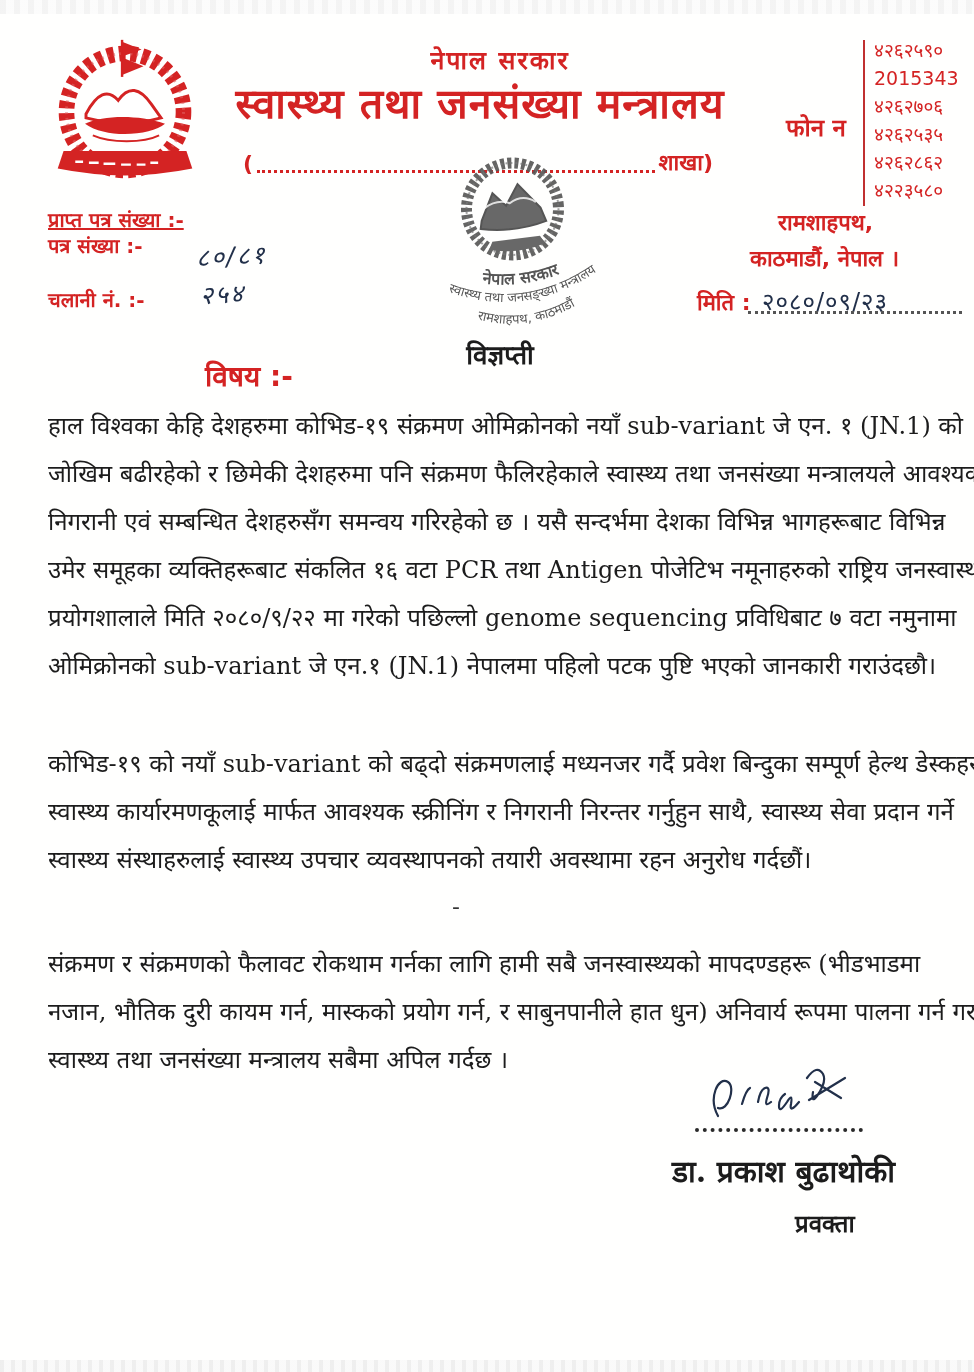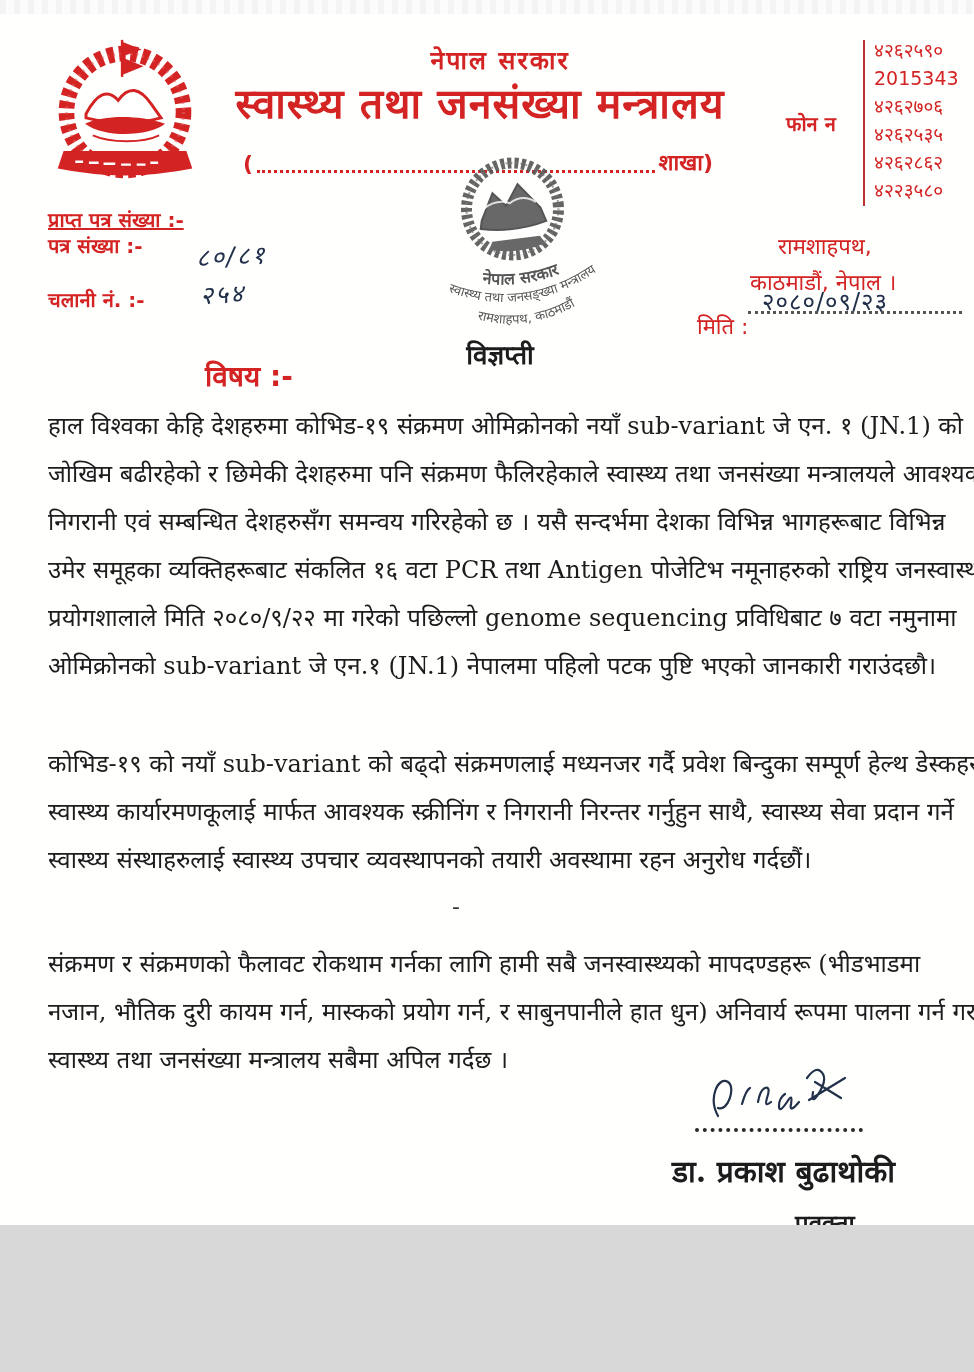--- a/index.html
+++ b/index.html
@@ -1,37 +1,37 @@
 <!DOCTYPE html>
 <html><head>
 <meta charset="utf-8">
 <style>
   html,body{margin:0;padding:0;background:#d8d8d8;}
   .page{
-    position:relative;width:974px;height:1225px;margin:0 auto;
+    position:relative;width:974px;height:1372px;margin:0 auto;
     background:#fffffe;overflow:hidden;
     font-family:"DejaVu Sans",sans-serif;color:#1c1c1c;
   }
   .abs{position:absolute;}
   .red{color:#d42323;}
   .ink{color:#22304a;}
   
   .gov-title{left:300px;top:42px;width:400px;text-align:center;font-size:25px;font-weight:bold;letter-spacing:2px;}
   .ministry-title{left:150px;top:74px;width:660px;text-align:center;font-size:41px;font-weight:bold;letter-spacing:1px;}
   .branch-row{left:243px;top:146px;width:470px;display:flex;align-items:flex-end;font-size:22px;font-weight:bold;}
   .branch-dots{flex:1;border-bottom:3px dotted #d42323;height:20px;margin:0 4px 3px 4px;}
-  .phone-label{left:786px;top:110px;font-size:20px;font-weight:bold;}
+  .phone-label{left:786px;top:110px;font-size:24px;font-weight:bold;}
   .phone-vline{left:863px;top:40px;width:2px;height:166px;background:#c03030;}
   .phone-list{left:874px;top:36px;width:96px;font-size:19px;font-weight:normal;line-height:28px;}
   .phone-list div{white-space:nowrap;}
   
   .ref{font-size:20px;font-weight:bold;white-space:nowrap;}
   .hand{font-size:25px;font-weight:normal;transform:rotate(-3deg);font-style:italic;letter-spacing:2px;}
   
-  .addr{font-size:22px;font-weight:normal;white-space:nowrap;margin-top:24px;}
+  .addr{font-size:22px;font-weight:bold;white-space:nowrap;}
   .date-dots{left:748px;top:311px;width:214px;border-bottom:3px dotted #555;height:0;}
   
   .serif{font-family:"DejaVu Serif","Liberation Serif",serif;}
   .notice-title{left:420px;top:336px;width:160px;text-align:center;font-size:26px;font-weight:bold;}
   .subject{left:205px;top:356px;font-size:28px;font-weight:bold;}
   .para{left:48px;width:884px;font-size:24px;line-height:48px;}
   .para div{white-space:nowrap;}
   .stray{left:452px;top:894px;font-size:22px;color:#333;}
   
   .sig-dots{left:695px;top:1128px;width:168px;border-bottom:4px dotted #2a2a2a;height:0;}

